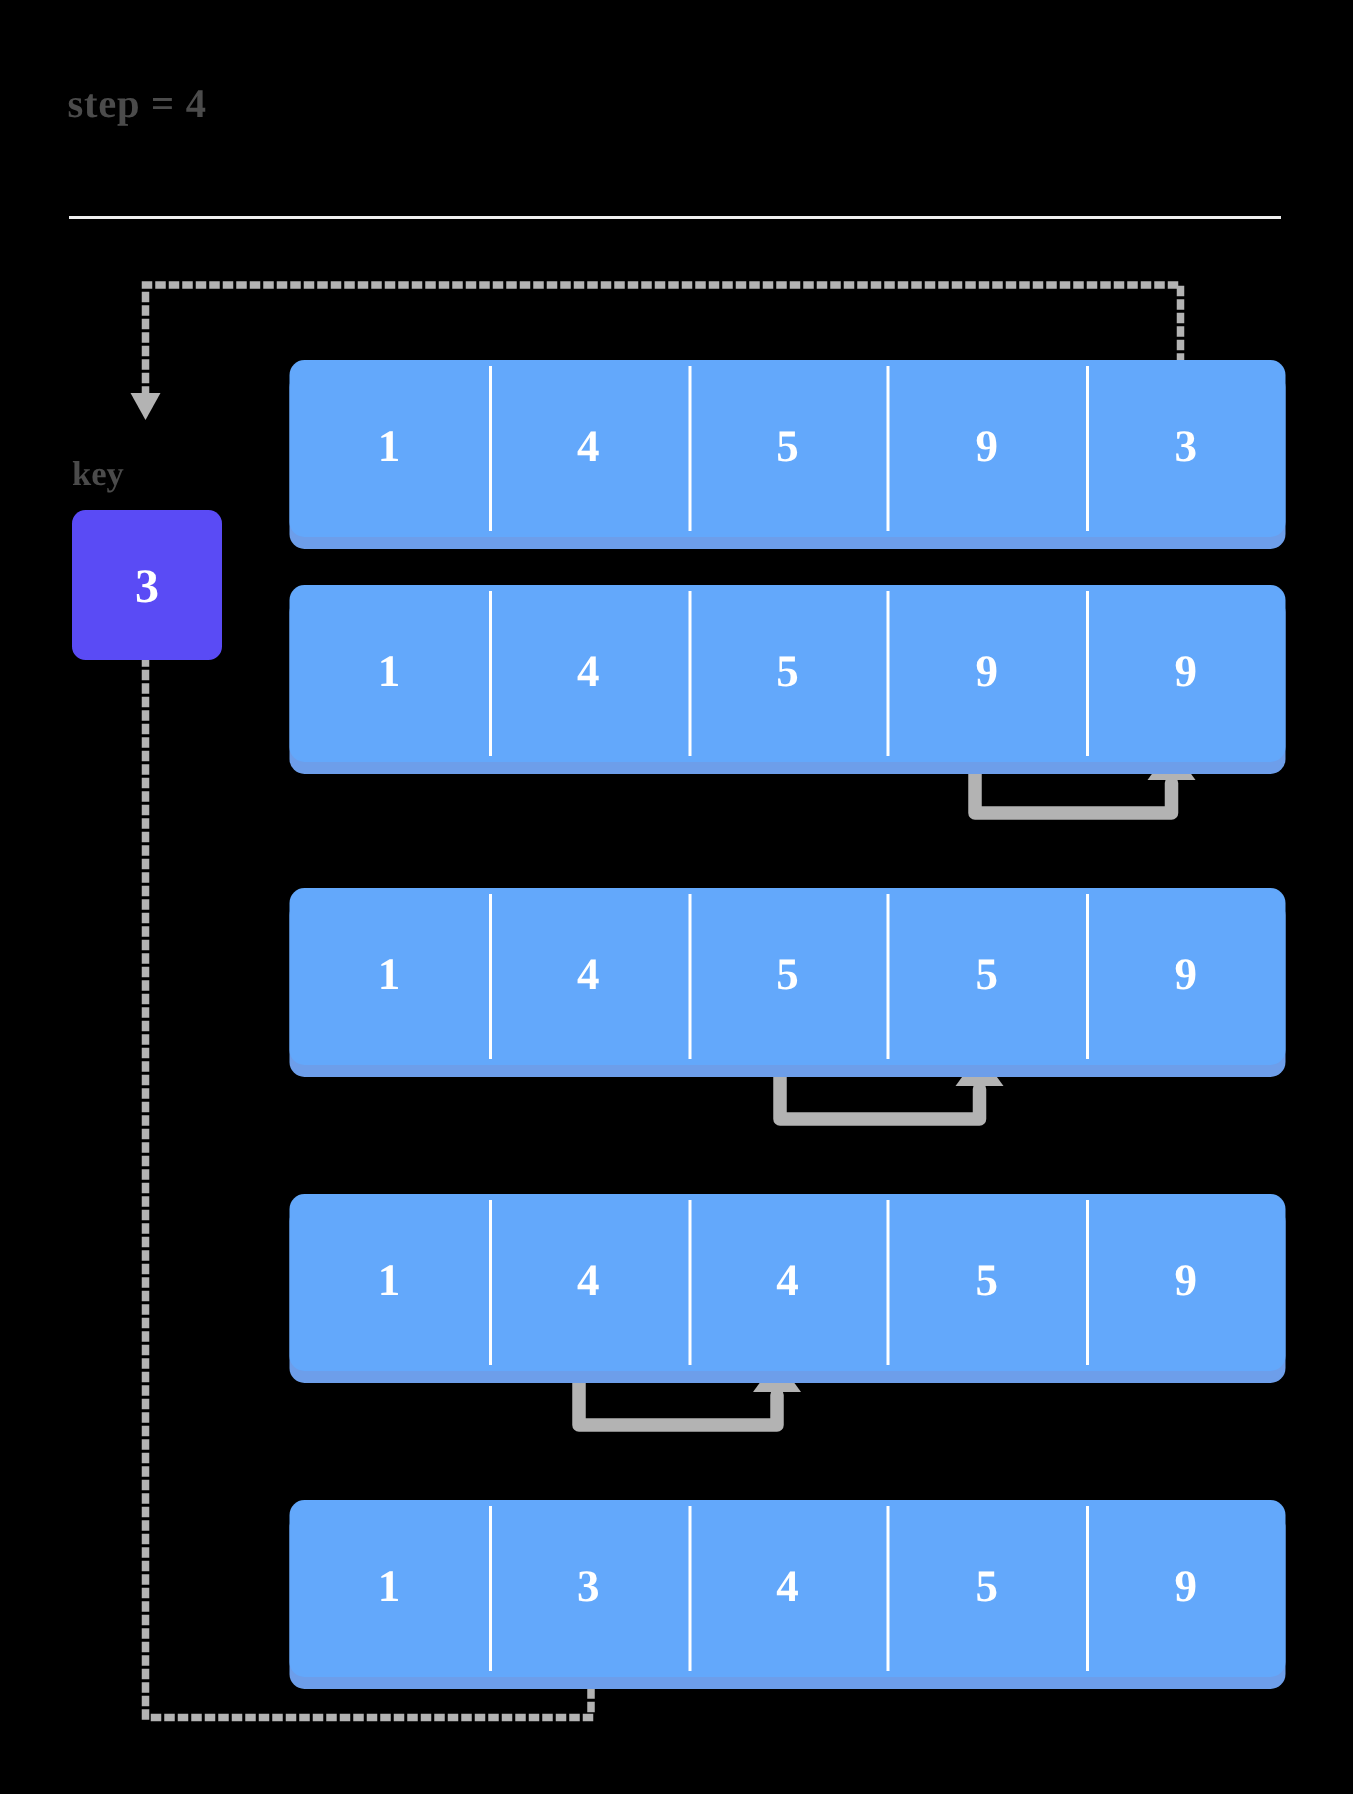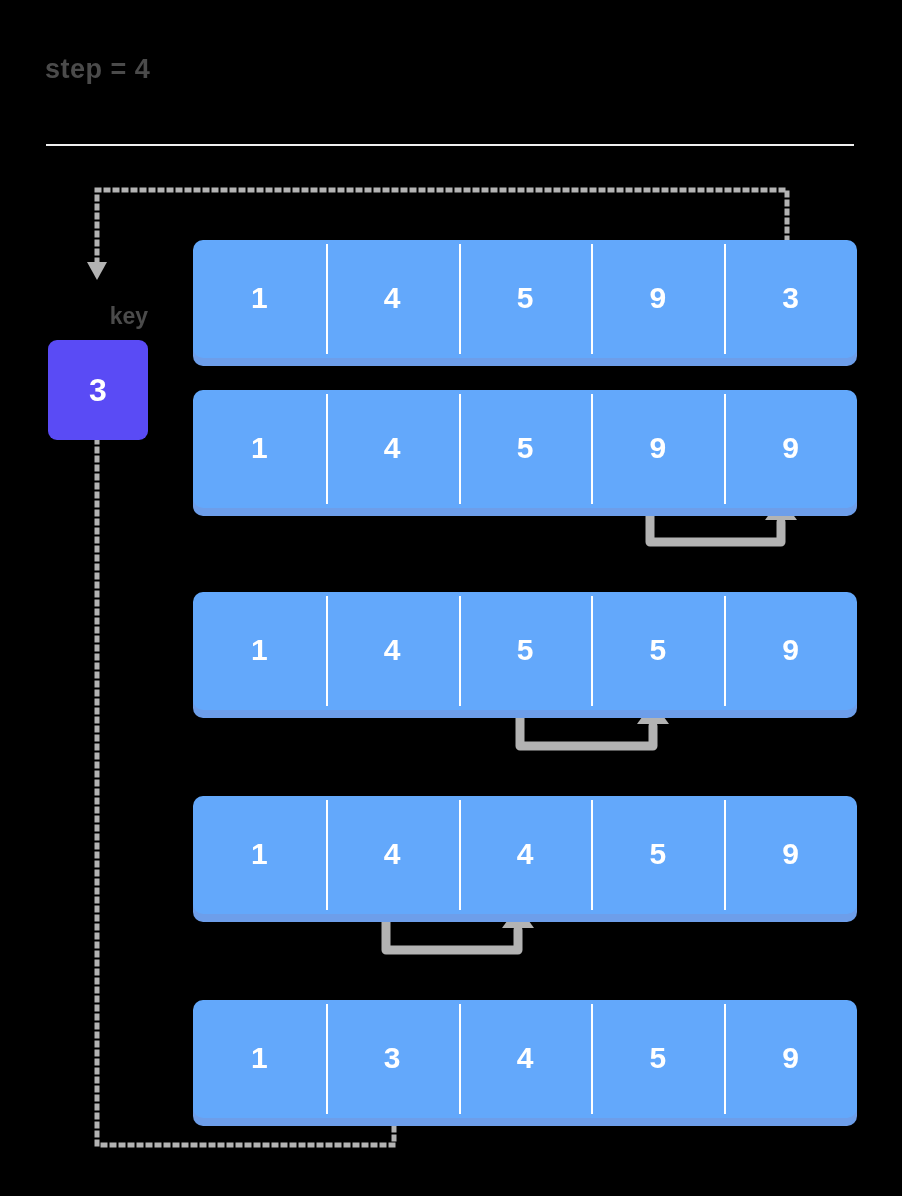--- a/index.html
+++ b/index.html
@@ -10,20 +10,21 @@
   }
   body {
     font-family: "Liberation Sans", sans-serif;
   }
   #stage {
     position: relative;
     width: 902px;
     height: 1196px;
     background: #000000;
     overflow: hidden;
+    font-family: Liberation Serif, serif;
   }
 
   
   .title {
     position: absolute;
     left: 45px;
     top: 54px;
     font-size: 27px;
     font-weight: bold;
     color: #4b4b4b;
@@ -48,21 +49,21 @@
     height: 1196px;
     pointer-events: none;
   }
 
   
   .key-label {
     position: absolute;
     left: 48px;
     top: 303px;
     width: 100px;
-    text-align: right;
+    text-align: left;
     font-size: 23px;
     font-weight: bold;
     color: #4b4b4b;
   }
   .key-box {
     position: absolute;
     left: 48px;
     top: 340px;
     width: 100px;
     height: 100px;

